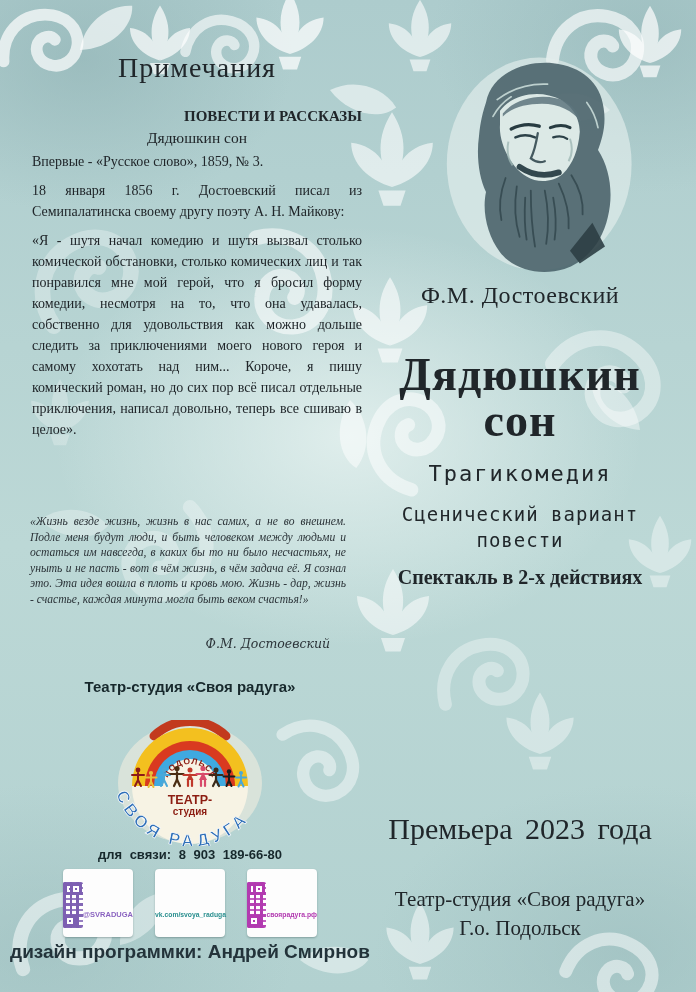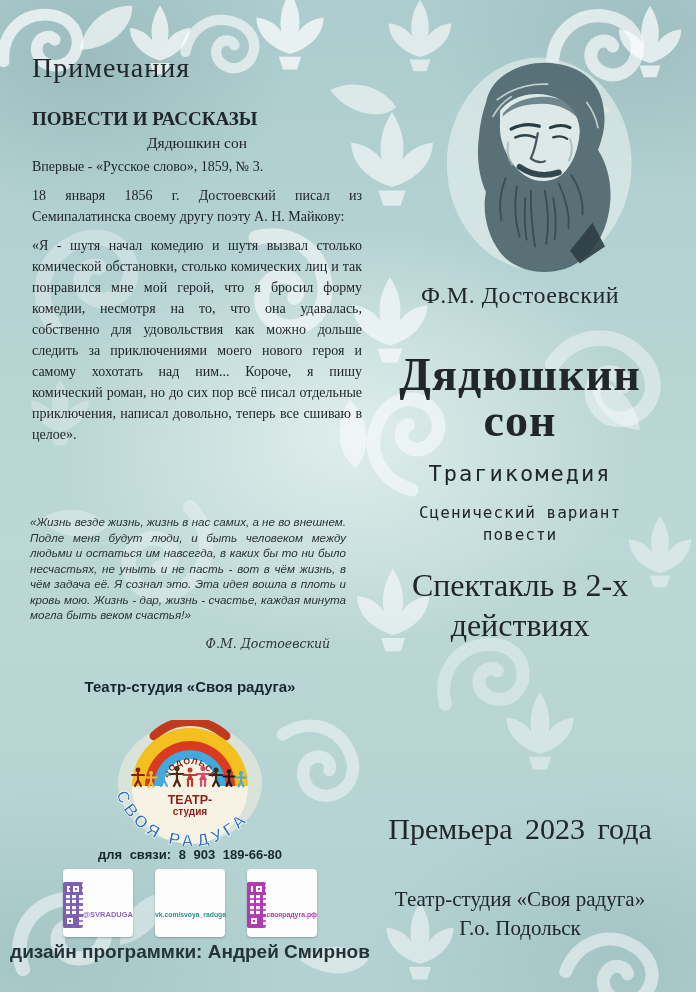--- a/index.html
+++ b/index.html
@@ -10,28 +10,28 @@
       radial-gradient(ellipse 300px 220px at 12% 6%, rgba(140,175,177,.55) 0%, rgba(140,175,177,0) 70%),
       radial-gradient(ellipse 300px 220px at 92% 4%, rgba(140,175,177,.45) 0%, rgba(140,175,177,0) 70%),
       radial-gradient(ellipse 360px 240px at 90% 96%, rgba(150,184,185,.5) 0%, rgba(150,184,185,0) 70%),
       radial-gradient(ellipse 360px 240px at 6% 96%, rgba(150,184,185,.45) 0%, rgba(150,184,185,0) 70%),
       linear-gradient(180deg,#adcccd 0%,#b7d4d3 35%,#bcd8d6 55%,#b2d1d0 100%);
     font-family:"Liberation Serif", serif;color:#20262a;
   }
   .bg-pattern{position:absolute;left:0;top:0;pointer-events:none;}
   
   .left-col{position:absolute;left:32px;top:52px;width:330px;}
-  .notes-heading{font-size:28px;letter-spacing:1px;margin:0 0 24px 0;font-weight:normal;}
-  .series-title{font-size:19px;font-weight:bold;text-align:left;margin:0 0 4px 0;}
+  .notes-heading{font-size:28px;text-align:center;letter-spacing:1px;margin:0 0 24px 0;font-weight:normal;}
+  .series-title{font-size:15px;font-weight:bold;text-align:right;margin:0 0 4px 0;}
   .work-title{font-size:15.5px;text-align:center;margin:0 0 4px 0;}
   .body-text{font-size:14px;line-height:1.5;text-align:justify;margin:0;}
   .body-text + .body-text{margin-top:8px;}
   .quote-block{
     position:absolute;left:30px;top:514px;width:316px;
-    font-family:Liberation Sans, sans-serif;font-style:italic;
+    font-family:Liberation Serif, serif;font-style:italic;
     font-size:11.6px;line-height:1.34;color:#2b3338;text-align:justify;
   }
   .signature{position:absolute;left:30px;top:636px;width:300px;text-align:right;
     font-family:"DejaVu Serif", serif;font-style:italic;font-size:12.5px;color:#2b3338;}
   .studio-block{position:absolute;left:10px;top:676px;width:360px;text-align:center;
     font-family:"Liberation Sans", sans-serif;font-weight:bold;font-size:15px;line-height:1.45;color:#17282c;}
   .contact-line{position:absolute;left:10px;top:847px;width:360px;text-align:center;
     font-family:"Liberation Sans", sans-serif;font-weight:bold;font-size:13px;word-spacing:4px;color:#17282c;}
   .credit-line{position:absolute;left:10px;top:941px;width:360px;text-align:center;
     font-family:"Liberation Sans", sans-serif;font-weight:bold;font-size:19px;color:#23333a;}
@@ -65,22 +65,22 @@
   .qr2 .qr-caption{color:#2a8f8f;}
   .qr3 .qr-caption{color:#b23ab0;}
   
   .logo-wrap{position:absolute;left:92px;top:720px;width:196px;height:126px;}
   
   .right-col{position:absolute;left:368px;top:0;width:304px;text-align:center;}
   .portrait{position:absolute;left:62px;top:50px;}
   .author-name{position:absolute;left:0;top:282px;width:304px;font-size:24px;letter-spacing:.5px;}
   .play-title{position:absolute;left:12px;top:352px;width:280px;font-size:46px;font-weight:bold;line-height:1.0;letter-spacing:1px;}
   .genre{position:absolute;left:0;top:461px;width:304px;font-family:"DejaVu Sans Mono", monospace;font-size:22px;letter-spacing:2px;}
-  .subtitle{position:absolute;left:10px;top:502px;width:284px;font-family:"DejaVu Sans Mono", monospace;font-size:16px;line-height:1.35;letter-spacing:1px;}
-  .format{position:absolute;left:27px;top:565px;width:250px;font-size:32px;font-weight:normal;line-height:1.25;}
+  .subtitle{position:absolute;left:10px;top:502px;width:284px;font-family:"DejaVu Sans Mono", monospace;font-size:19px;line-height:1.35;letter-spacing:1px;}
+  .format{position:absolute;left:27px;top:565px;width:250px;font-size:20px;font-weight:bold;line-height:1.25;}
   .premiere{position:absolute;left:0;top:812px;width:304px;font-size:30px;word-spacing:5px;}
   .studio-right{position:absolute;left:0;top:885px;width:304px;font-size:21px;line-height:1.4;}
 </style>
 </head>
 <body>
 
 <div class="page">
 
   <svg class="bg-pattern" width="696" height="992" viewBox="0 0 696 992" aria-hidden="true">
     <defs>

